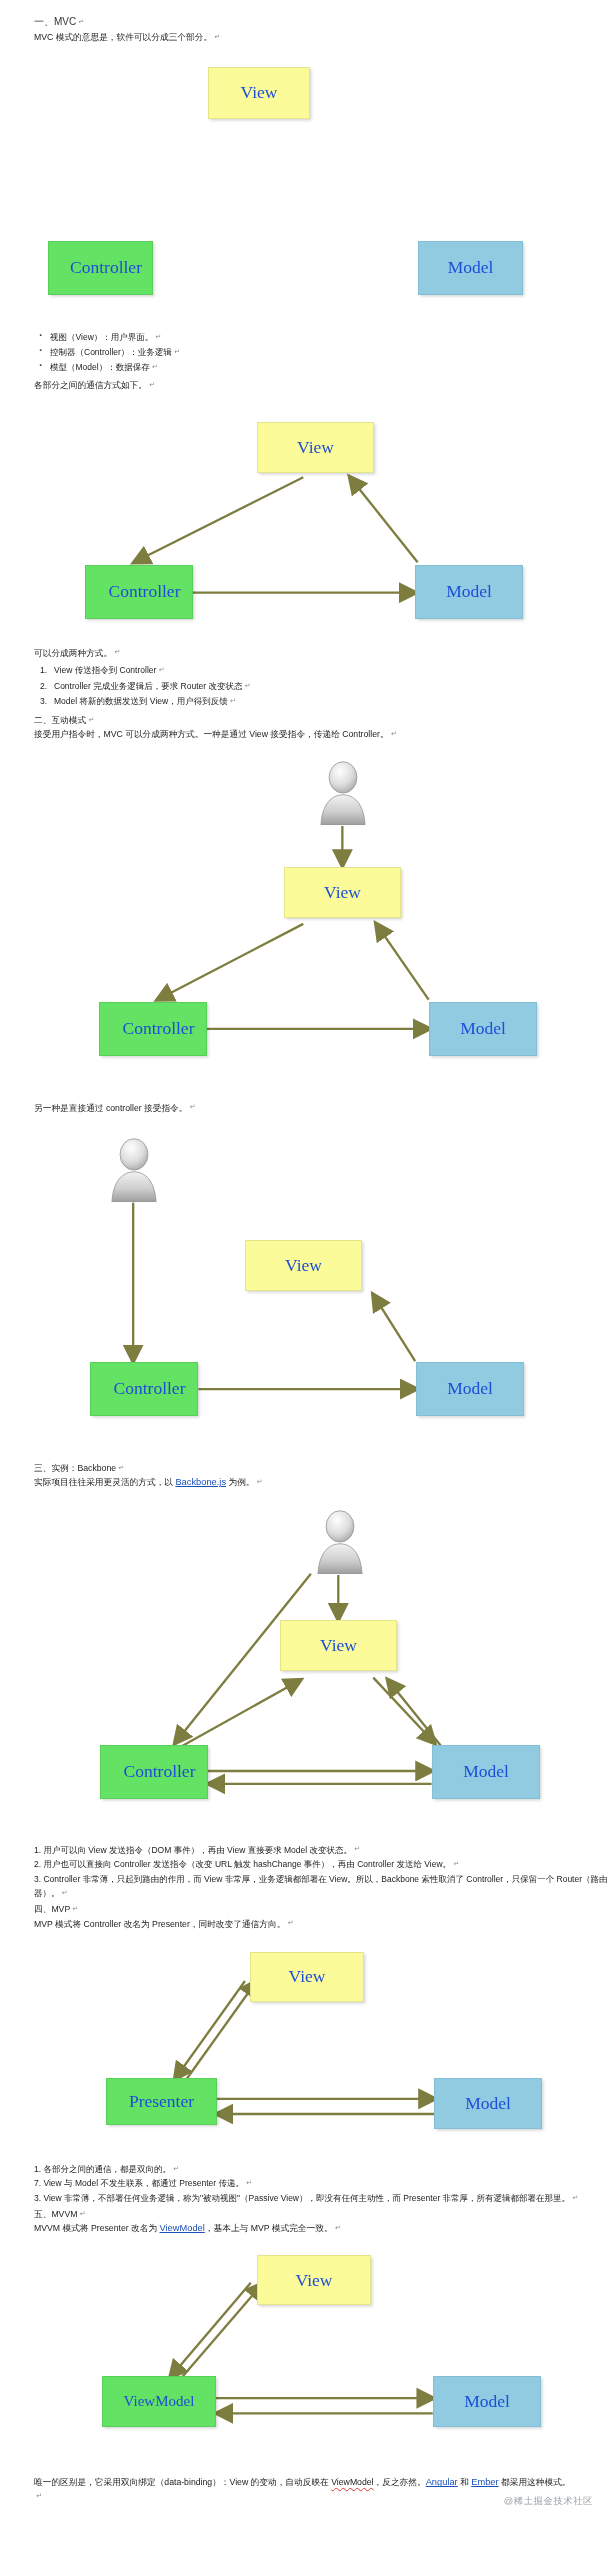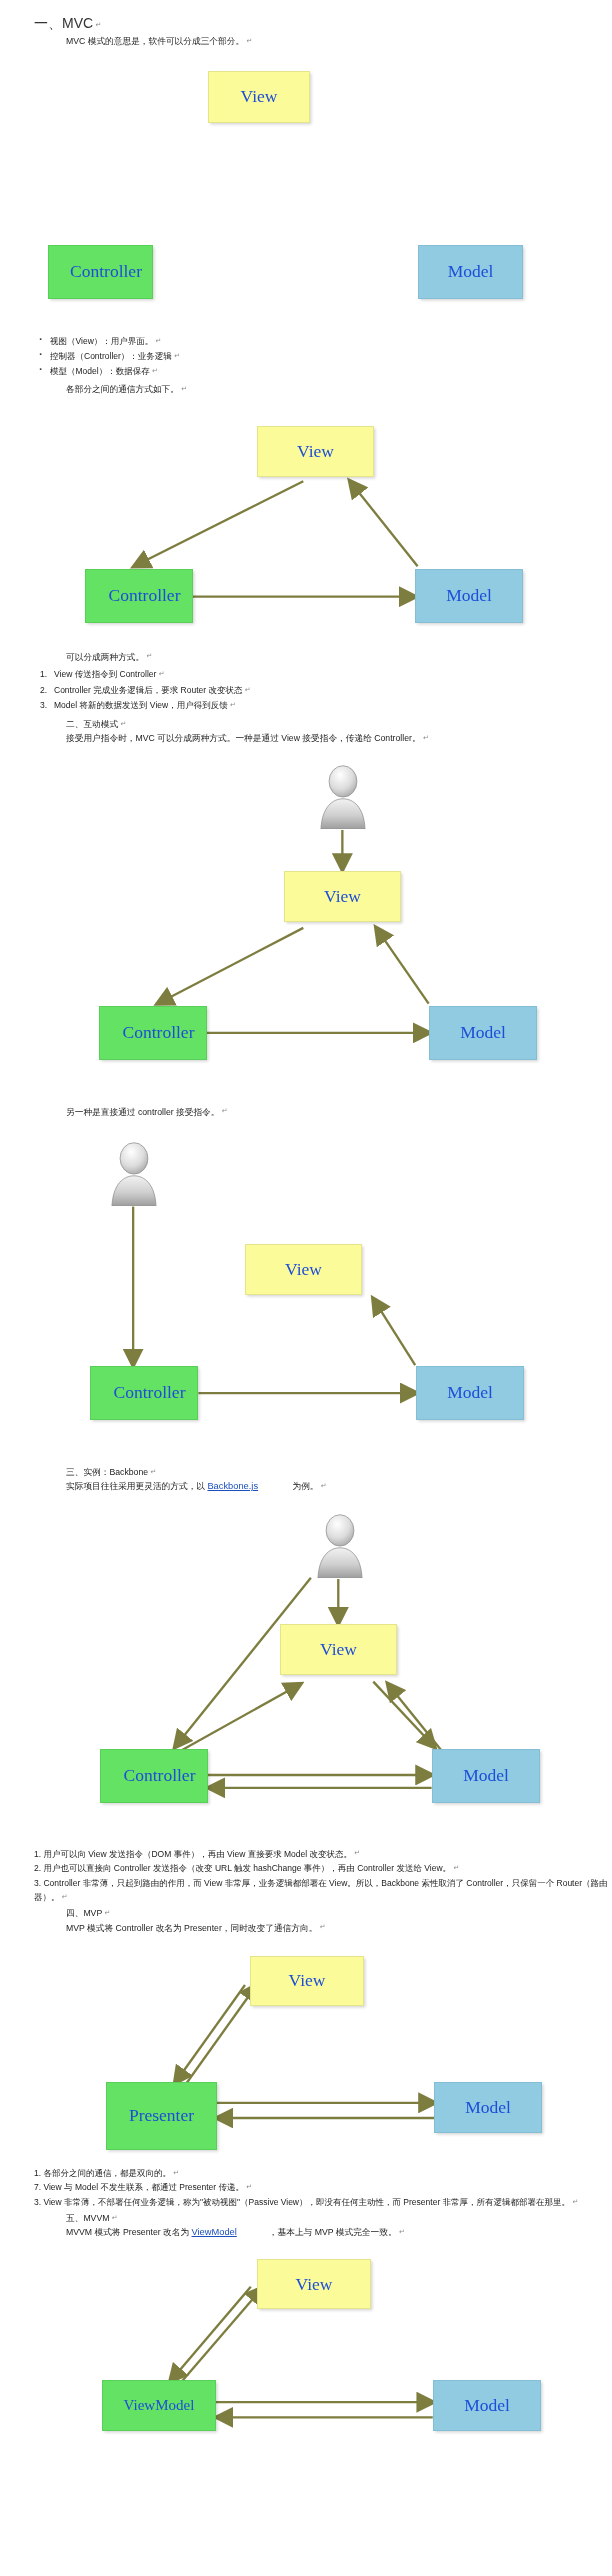--- a/index.html
+++ b/index.html
@@ -3,22 +3,22 @@
 <meta charset="utf-8">
 <style>
   html,body{margin:0;padding:0;background:#ffffff;}
   body{
     width:613px;
     font-family:"Liberation Sans","DejaVu Sans",sans-serif;
     color:#111;
     -webkit-font-smoothing:antialiased;
   }
   .page{width:613px;position:relative;padding:0;margin:0;}
-  .txt{font-size:8.7px;line-height:1.65;color:#222;margin-left:32px;}
-  .h-line{font-size:14px;color:#333;margin:0 0 1.2px 0;}
+  .txt{font-size:8.7px;line-height:1.65;color:#222;}
+  .h-line{font-size:10px;color:#333;margin:0 0 1.2px 0;}
   .pilcrow{color:#8a8a8a;font-size:7px;margin-left:2.3px;vertical-align:1.2px;}
   .blk{padding-left:34px;padding-right:23px;}
   ul.bul{margin:3.5px 0 3.5px 0;padding-left:50px;list-style:none;}
   ul.bul li{font-size:8.5px;line-height:1.75;color:#222;position:relative;}
   ul.bul li:before{content:"\25AA";position:absolute;left:-10.5px;top:-0.6px;font-size:6.4px;color:#333;}
   ol.num{margin:3.5px 0 3.5px 0;padding-left:54px;list-style:none;counter-reset:n;}
   ol.num li{font-size:8.5px;line-height:1.8;color:#222;position:relative;counter-increment:n;}
   ol.num li:before{content:counter(n) ".";position:absolute;left:-14px;top:0;}
   .plain-list{padding-left:34px;}
   .plain-list div{font-size:8.5px;line-height:1.72;color:#222;}
@@ -235,21 +235,21 @@
         <marker id="ah5" markerWidth="9" markerHeight="9" refX="7" refY="4.5" orient="auto">
           <path d="M0,0 L9,4.5 L0,9 z" fill="#7d7d3f"></path>
         </marker>
       </defs>
       <line x1="420" y1="60" x2="300" y2="228" stroke="#7d7d3f" stroke-width="4" marker-end="url(#ah5)"></line>
       <line x1="320" y1="228" x2="440" y2="60" stroke="#7d7d3f" stroke-width="4" marker-end="url(#ah5)"></line>
       <line x1="370" y1="262" x2="745" y2="262" stroke="#7d7d3f" stroke-width="4" marker-end="url(#ah5)"></line>
       <line x1="745" y1="288" x2="372" y2="288" stroke="#7d7d3f" stroke-width="4" marker-end="url(#ah5)"></line>
     </svg>
     <div class="node view" style="left:250px;top:5.8px;width:114px;height:50px;">View</div>
-    <div class="node presenter" style="left:106px;top:132px;width:111px;height:68px;">Presenter</div>
+    <div class="node presenter" style="left:106px;top:132px;width:111px;height:47px;">Presenter</div>
     <div class="node model" style="left:434px;top:132px;width:108px;height:51px;">Model</div>
   </div>
 
   <div style="height:5.8px"></div>
   <div class="plain-list">
     <div><span>1. 各部分之间的通信，都是双向的。</span><span class="pilcrow">↵</span></div>
     <div><span>7. View 与 Model 不发生联系，都通过 Presenter 传递。</span><span class="pilcrow">↵</span></div>
     <div><span>3. View 非常薄，不部署任何业务逻辑，称为"被动视图"（Passive View），即没有任何主动性，而 Presenter 非常厚，所有逻辑都部署在那里。</span><span class="pilcrow">↵</span></div>
   </div>
 
@@ -272,17 +272,22 @@
       <line x1="370" y1="254" x2="742" y2="254" stroke="#7d7d3f" stroke-width="4" marker-end="url(#ah6)"></line>
       <line x1="742" y1="280" x2="372" y2="280" stroke="#7d7d3f" stroke-width="4" marker-end="url(#ah6)"></line>
     </svg>
     <div class="node view" style="left:257px;top:4.7px;width:114px;height:50px;">View</div>
     <div class="node viewmodel" style="left:102px;top:126px;width:114px;height:51px;">ViewModel</div>
     <div class="node model" style="left:433px;top:126px;width:108px;height:51px;">Model</div>
   </div>
 
   <div style="height:15px"></div>
 
+  <div class="blk" style="position:relative;padding-right:11.7px">
+    <span class="txt">唯一的区别是，它采用双向绑定（data-binding）：View 的变动，自动反映在 </span><span class="txt sq-red">ViewModel</span><span class="txt">，反之亦然。</span><a class="lnk" href="#">Angular</a><span class="txt"> 和 </span><a class="lnk" href="#">Ember</a><span class="txt"> 都采用这种模式。</span>
+    <div style="margin-top:1.2px"><span class="pilcrow">↵</span></div>
+    <div class="footer-badge" style="top:20px;">@稀土掘金技术社区</div>
+  </div>
 
   <div style="height:14px"></div>
 
 </div>
 
 
 </body></html>

